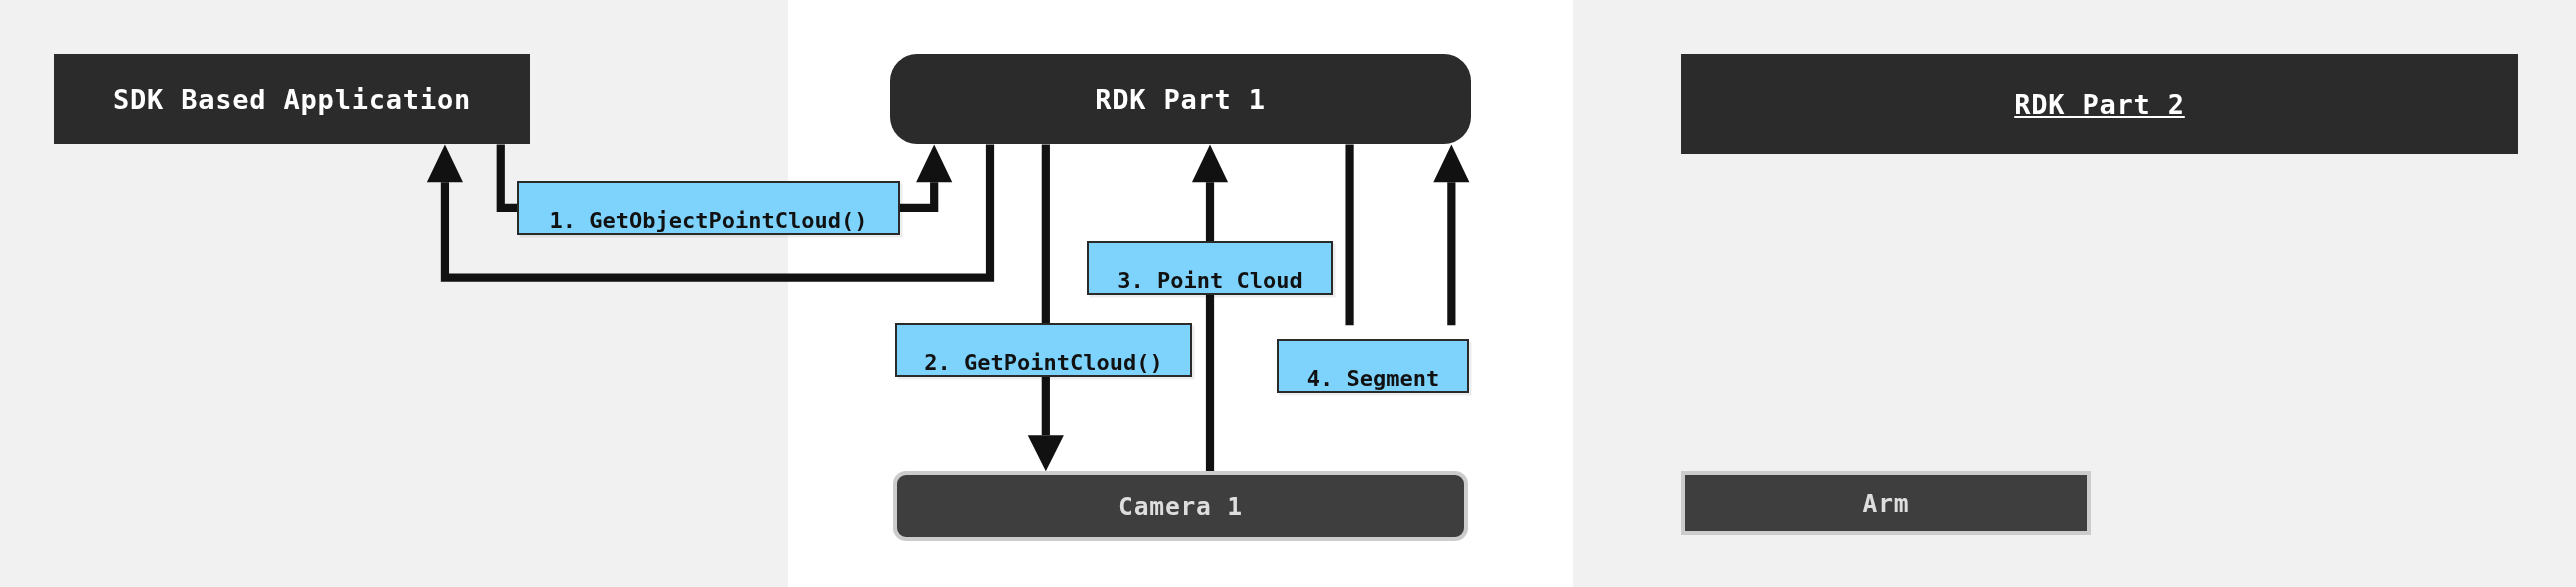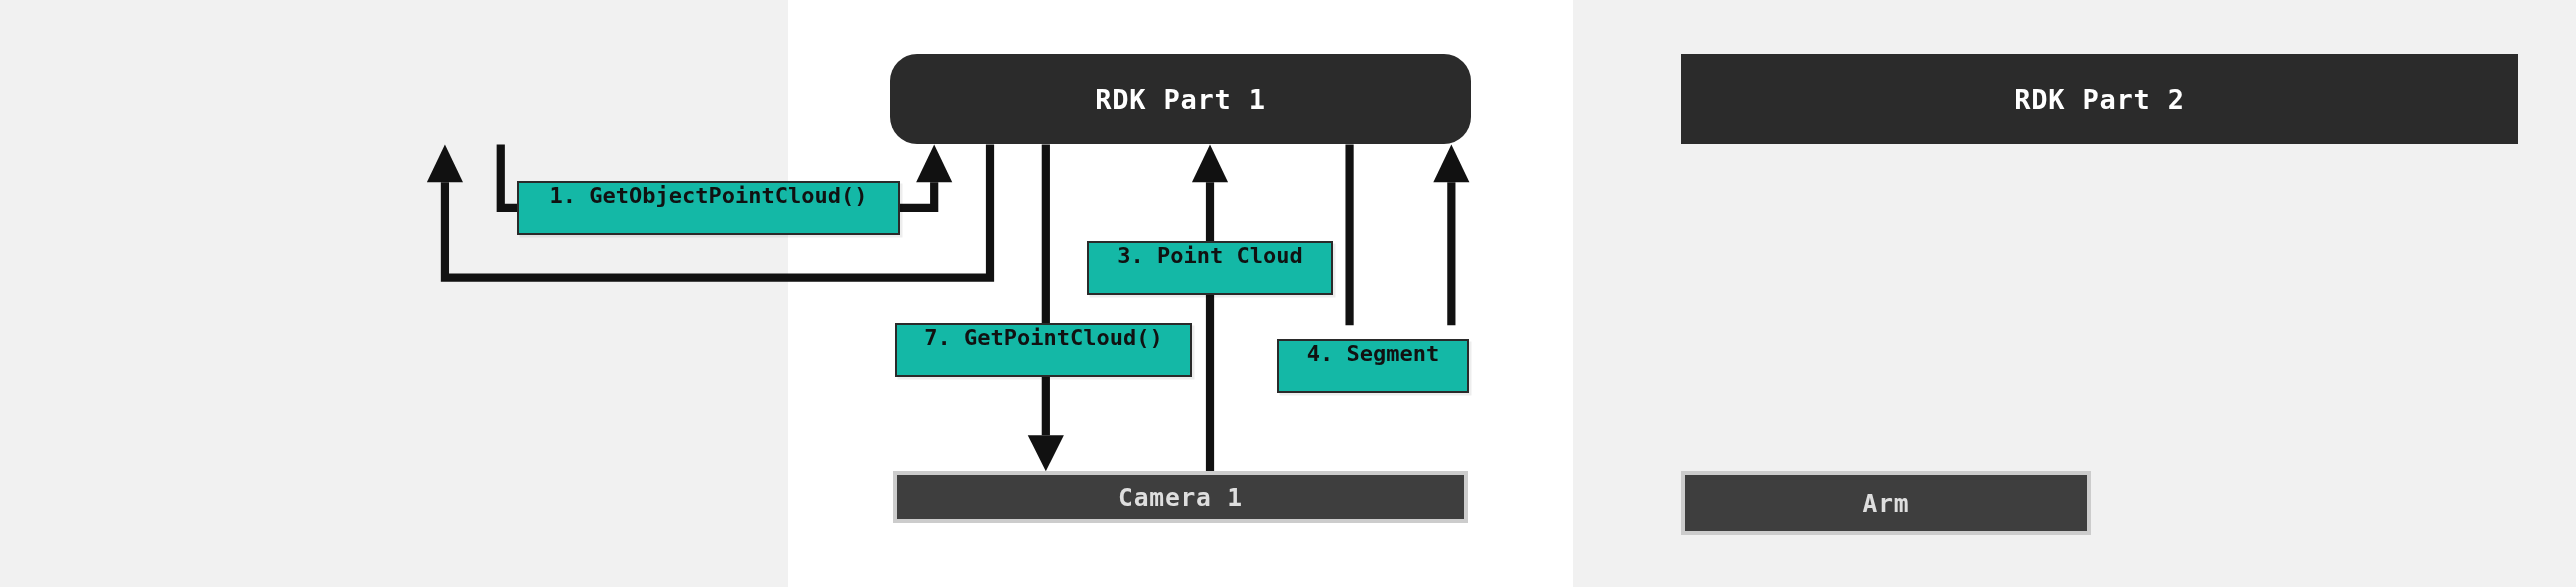--- a/index.html
+++ b/index.html
@@ -25,46 +25,46 @@
     color: #ffffff;
     display: flex;
     align-items: center;
     justify-content: center;
     font-size: 27px;
     font-weight: bold;
     letter-spacing: 0.8px;
   }
   .node-sdk-app   { left: 54px;   top: 54px; width: 476px;  height: 90px; }
   .node-rdk1      { left: 890px; top: 54px; width: 581px;  height: 90px; border-radius: 27px; }
-  .node-rdk2      { left: 1681px; top: 54px; width: 837px; height: 90px; }
+  .node-rdk2      { left: 1681px; top: 54px; width: 837px; height: 100px; text-decoration: underline; }
 
   .component-box {
     position: absolute;
     background: #3e3e3e;
     border: 4.1px solid #cccccc;
     color: #dedede;
     display: flex;
     align-items: center;
     justify-content: center;
     font-size: 24.6px;
     font-weight: bold;
     letter-spacing: 0.8px;
     box-sizing: border-box;
   }
-  .node-camera1 { left: 893px; top: 471px; width: 575px; height: 52px; }
+  .node-camera1 { left: 893px; top: 471px; width: 575px; height: 70px; border-radius: 13px; }
   .node-arm     { left: 1681px; top: 471px; width: 410px; height: 64px; }
   .node-gantry  { left: 2123px; top: 471px; width: 396px; height: 64px; }
 
   .edge-label {
     position: absolute;
-    background: #14b8a6;
+    background: #7dd3fc;
     border: 2.5px solid #2a2a2a;
     color: #111111;
     display: flex;
-    align-items: flex-start;
+    align-items: flex-end;
     justify-content: center;
     font-size: 22px;
     font-weight: bold;
     box-sizing: border-box;
     box-shadow: 2.5px 2.5px 0 rgba(0,0,0,0.07);
   }
   .edge-e1 { left: 517px;  top: 181px; width: 383px; height: 54px; }
   .edge-e5 { left: 517px;  top: 251px; width: 387px; height: 54px; }
   .edge-e2 { left: 895px; top: 323px; width: 297px; height: 54px; }
   .edge-e3 { left: 1087px; top: 241px; width: 246px; height: 54px; }
@@ -115,20 +115,23 @@
       <polygon points="1452,222 1496,222 1474,176"></polygon>
     </g>
 
     <g>
       <line x1="1644" y1="176" x2="1644" y2="396"></line>
       <line x1="1768" y1="396" x2="1768" y2="222"></line>
       <polygon points="1746,222 1790,222 1768,176"></polygon>
     </g>
   </svg>
 
+  <div class="header-box node-sdk-app">
+    <span>SDK Based Application</span>
+  </div>
 
   <div class="header-box node-rdk1">
     <span>RDK Part 1</span>
   </div>
 
   <div class="header-box node-rdk2">
     <span>RDK Part 2</span>
   </div>
 
   <div class="component-box node-camera1">
@@ -139,21 +142,21 @@
     <span>Arm</span>
   </div>
 
 
   <div class="edge-label edge-e1">
     <span>1. GetObjectPointCloud()</span>
   </div>
 
 
   <div class="edge-label edge-e2">
-    <span>7. GetPointCloud()</span>
+    <span>2. GetPointCloud()</span>
   </div>
 
   <div class="edge-label edge-e3">
     <span>3. Point Cloud</span>
   </div>
 
   <div class="edge-label edge-e4">
     <span>4. Segment</span>
   </div>
 

